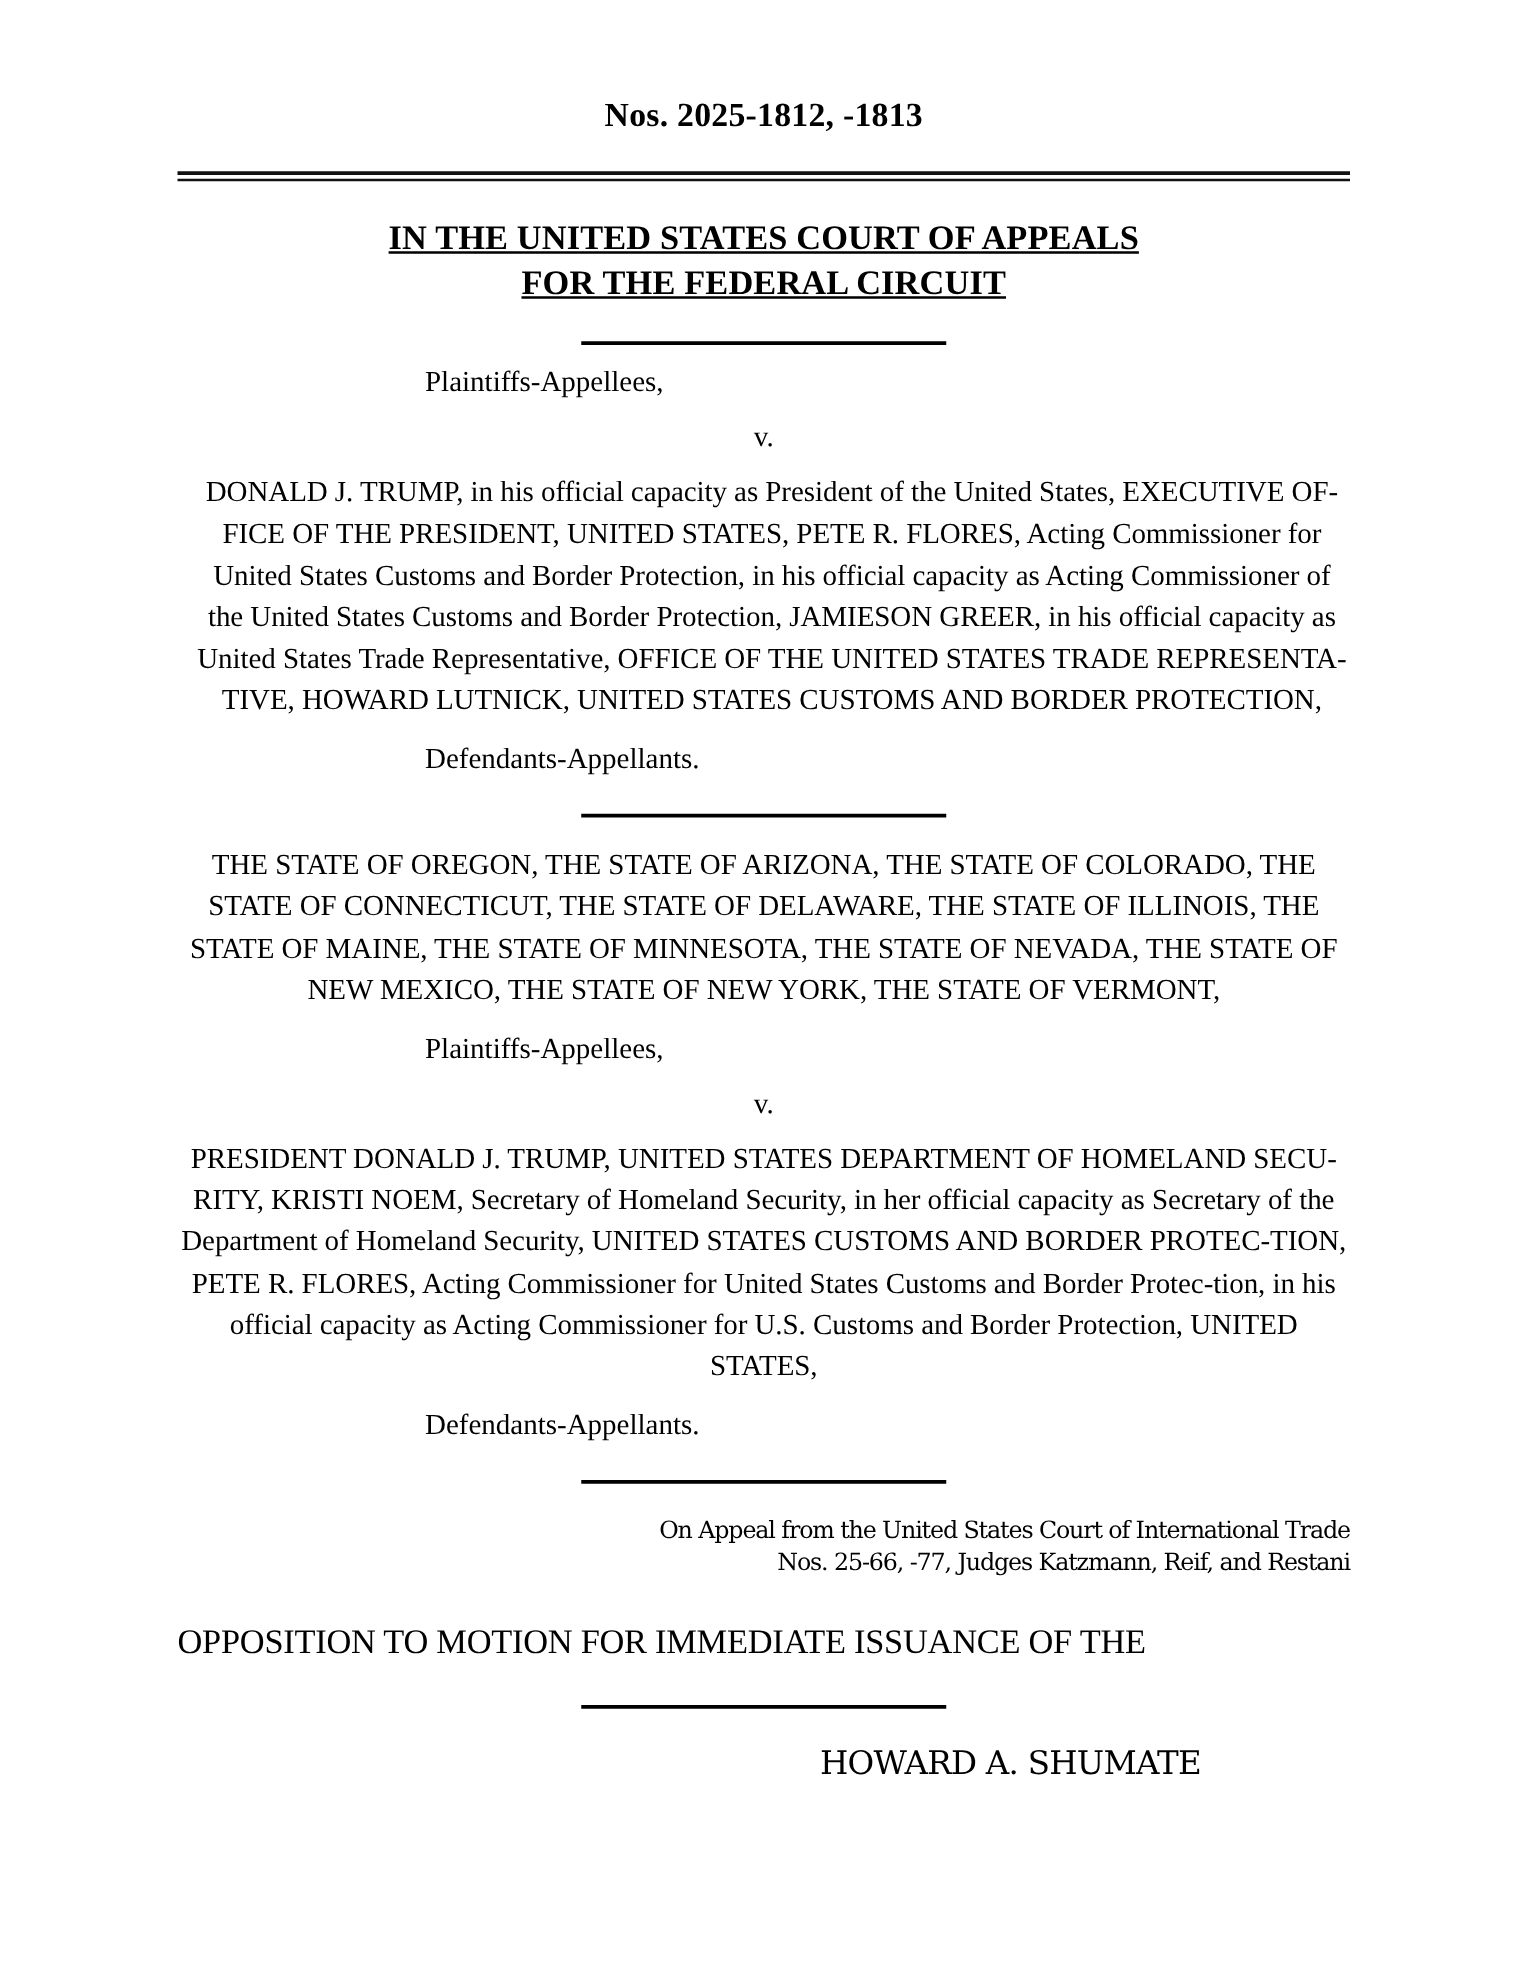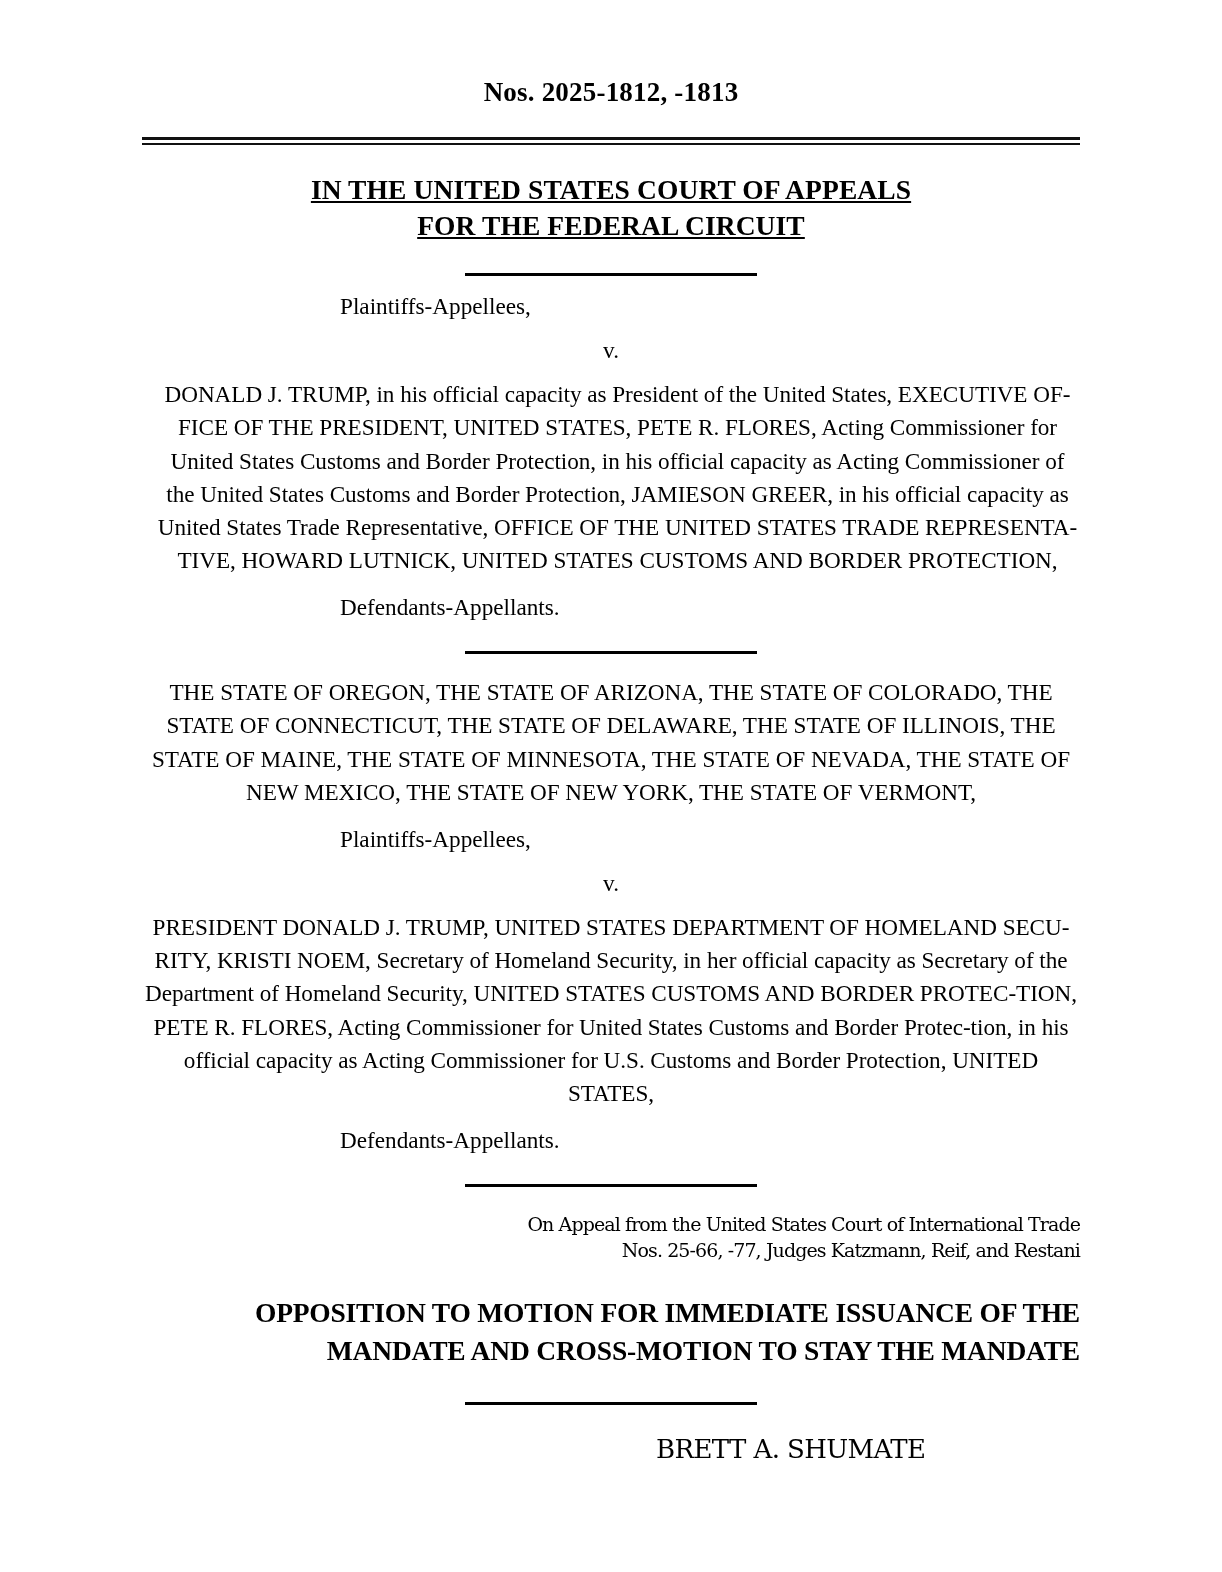--- a/index.html
+++ b/index.html
@@ -116,22 +116,22 @@
     text-align: right;
     font-size: 19px;
     line-height: 1.38;
     margin-top: 24px;
     font-family: "DejaVu Serif", serif;
     letter-spacing: -0.9px;
   }
 
   
   .doctitle {
-    text-align: right;
-    font-weight: bold;
+    text-align: left;
+    font-weight: normal;
     font-size: 27.5px;
     line-height: 1.38;
     margin-top: 31px;
     letter-spacing: -0.2px;
   }
 
   
   .sigblock {
     margin-top: 28px;
     padding-left: 490px;
@@ -185,24 +185,23 @@
 
     <div class="sep sep-3"></div>
 
     <div class="appeal">
       <div>On Appeal from the United States Court of International Trade</div>
       <div>Nos. 25-66, -77, Judges Katzmann, Reif, and Restani</div>
     </div>
 
     <div class="doctitle">
       <div>OPPOSITION TO MOTION FOR IMMEDIATE ISSUANCE OF THE</div>
-      <div>MANDATE AND CROSS-MOTION TO STAY THE MANDATE</div>
     </div>
 
     <div class="sep sep-4"></div>
 
     <div class="sigblock">
-      <div class="sig-name">BRETT A. SHUMATE</div>
+      <div class="sig-name">HOWARD A. SHUMATE</div>
 
     </div>
 
   </div>
 </div>
 
 </body></html>

